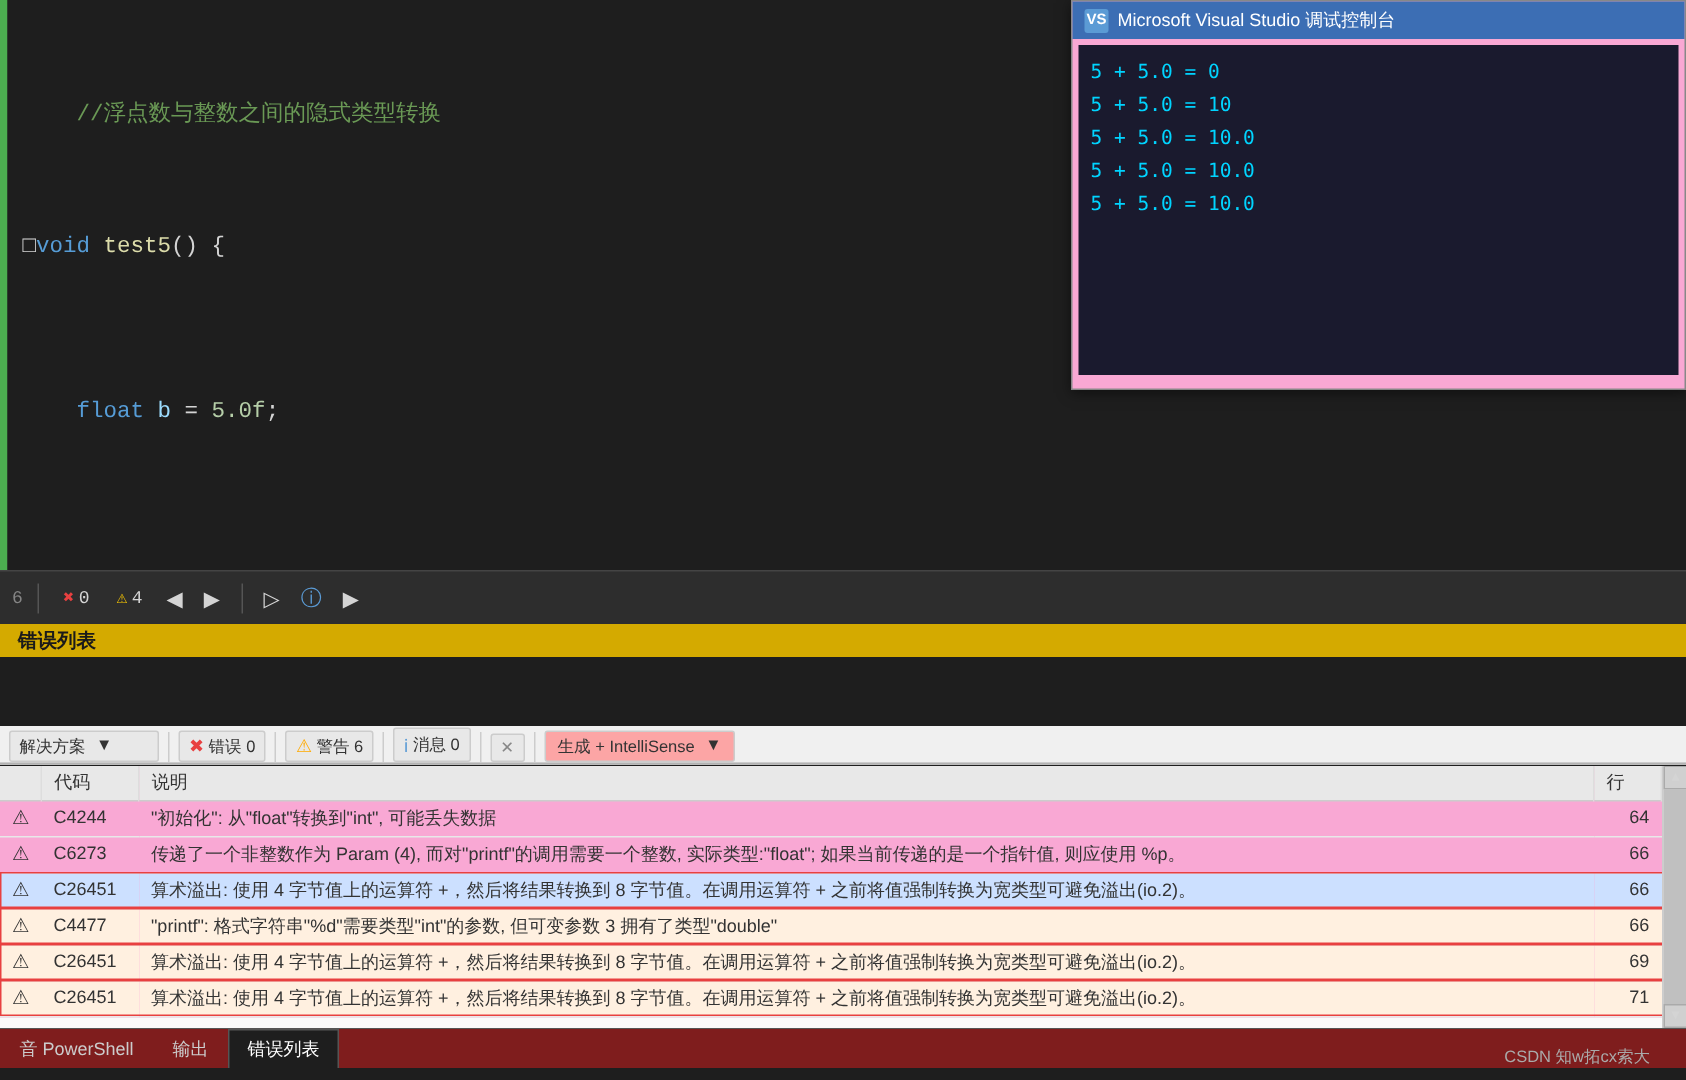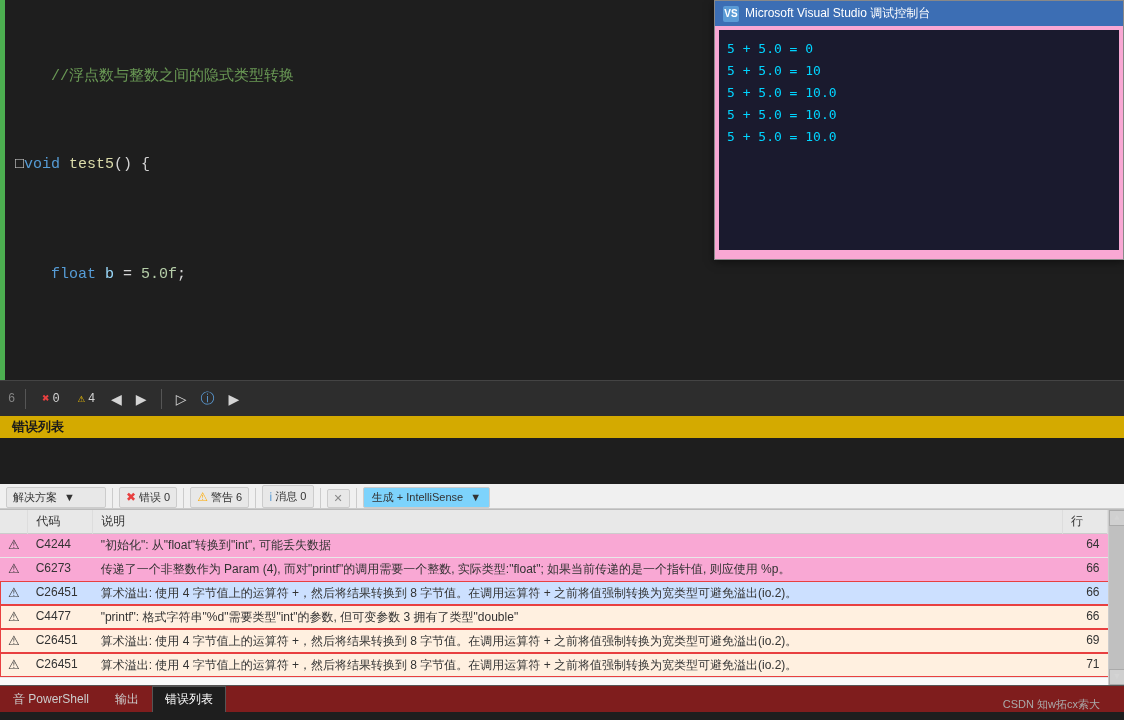--- a/index.html
+++ b/index.html
@@ -199,21 +199,21 @@
     .el-btn .warn-icon { color: #ffaa00; font-size: 12px; }
     .el-btn .info-icon2 { color: #5b9bd5; font-size: 12px; }
 
     .el-divider { width: 1px; height: 20px; background: #ccc; margin: 0 2px; }
 
     .gen-btn {
       display: flex;
       align-items: center;
       gap: 3px;
       padding: 2px 8px;
-      background: #7dd3fc;
+      background: #fca5a5;
       border: 1px solid #ccc;
       border-radius: 2px;
       font-size: 11px;
       cursor: pointer;
       color: #333;
       font-family: 'Microsoft YaHei', sans-serif;
     }
 
     
     .error-table {

